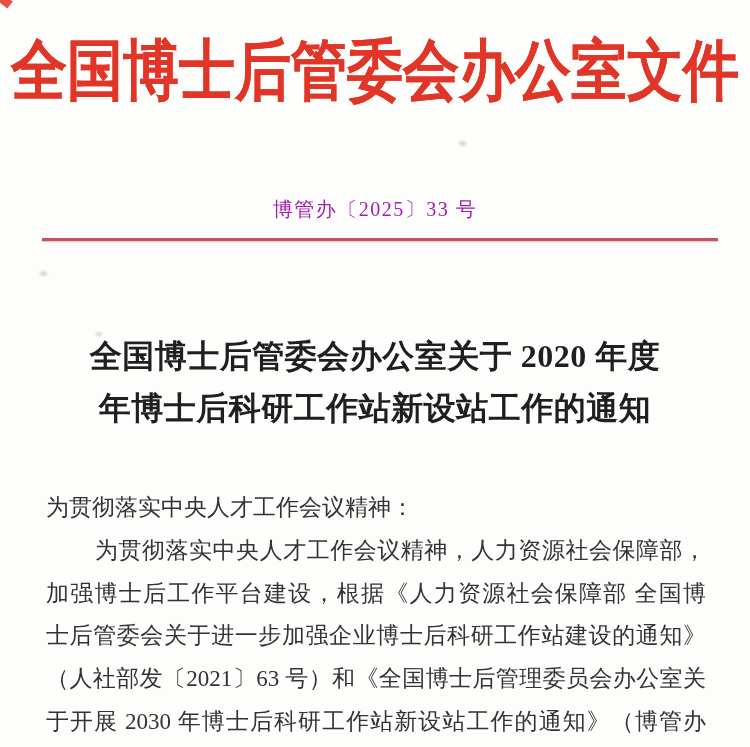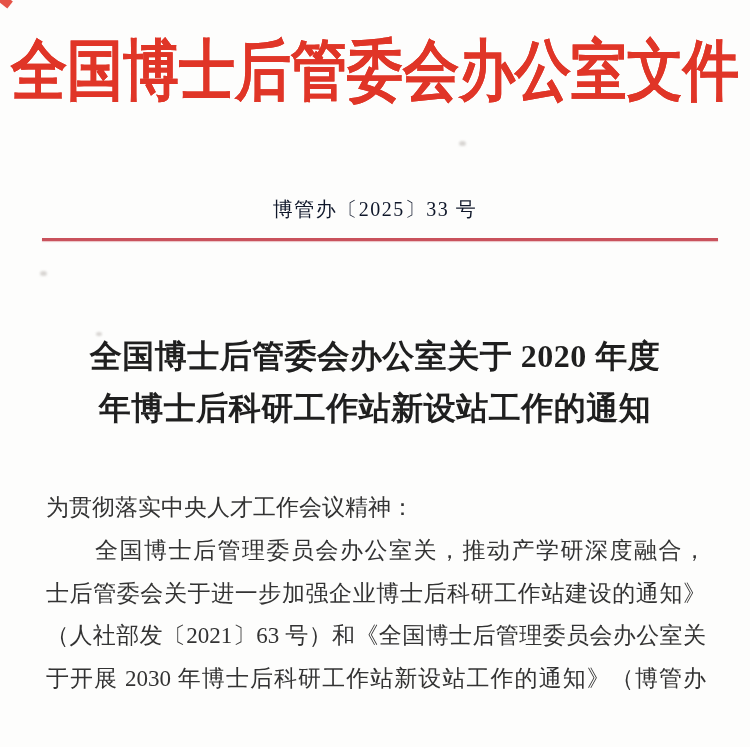--- a/index.html
+++ b/index.html
@@ -37,21 +37,21 @@
 
   
   .doc-number {
     position: absolute;
     top: 196px;
     left: 0;
     right: 0;
     text-align: center;
     font-size: 20px;
     letter-spacing: 1.5px;
-    color: #0f172a;
+    color: #a21caf;
     white-space: nowrap;
   }
 
   
   .red-rule {
     position: absolute;
     top: 238px;
     left: 42px;
     width: 676px;
     height: 3px;
@@ -140,19 +140,20 @@
 
   <div class="red-rule"></div>
 
   <div class="doc-title">
     <div>全国博士后管委会办公室关于 2020 年度</div>
     <div>年博士后科研工作站新设站工作的通知</div>
   </div>
 
   <div class="doc-body">
     <div class="body-line">为贯彻落实中央人才工作会议精神：</div>
-    <div class="body-line fill indent">全国博士后管理委员会办公室关，推动产学研深度融合，</div>
+    <div class="body-line fill indent">为贯彻落实中央人才工作会议精神，人力资源社会保障部，</div>
+    <div class="body-line fill">加强博士后工作平台建设，根据《人力资源社会保障部 全国博</div>
     <div class="body-line fill">士后管委会关于进一步加强企业博士后科研工作站建设的通知》</div>
     <div class="body-line fill">（人社部发〔2021〕63 号）和《全国博士后管理委员会办公室关</div>
     <div class="body-line fill">于开展 2030 年博士后科研工作站新设站工作的通知》（博管办</div>
   </div>
 
 </div>
 
 </body></html>

